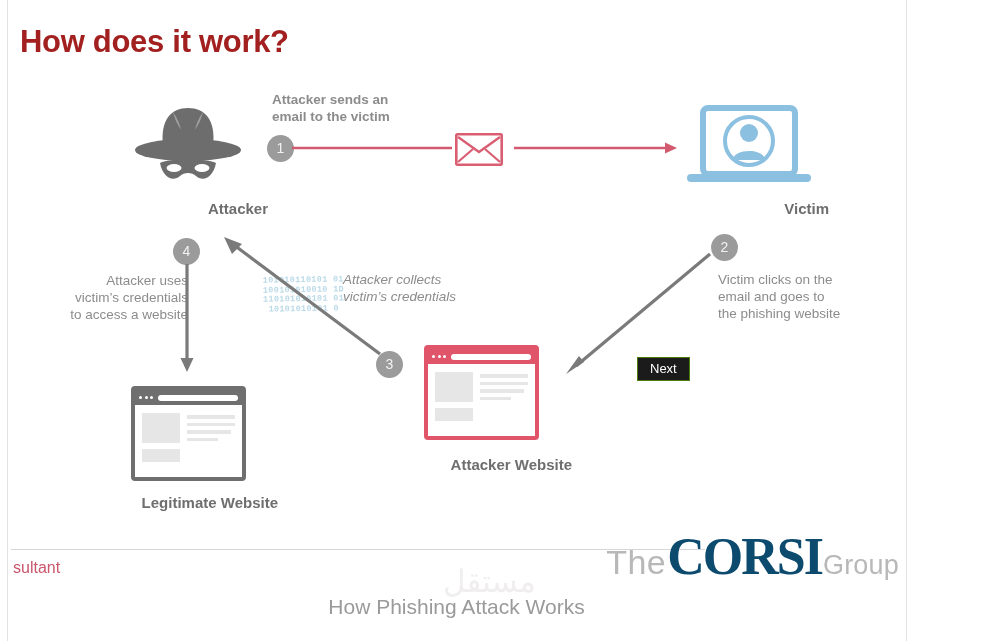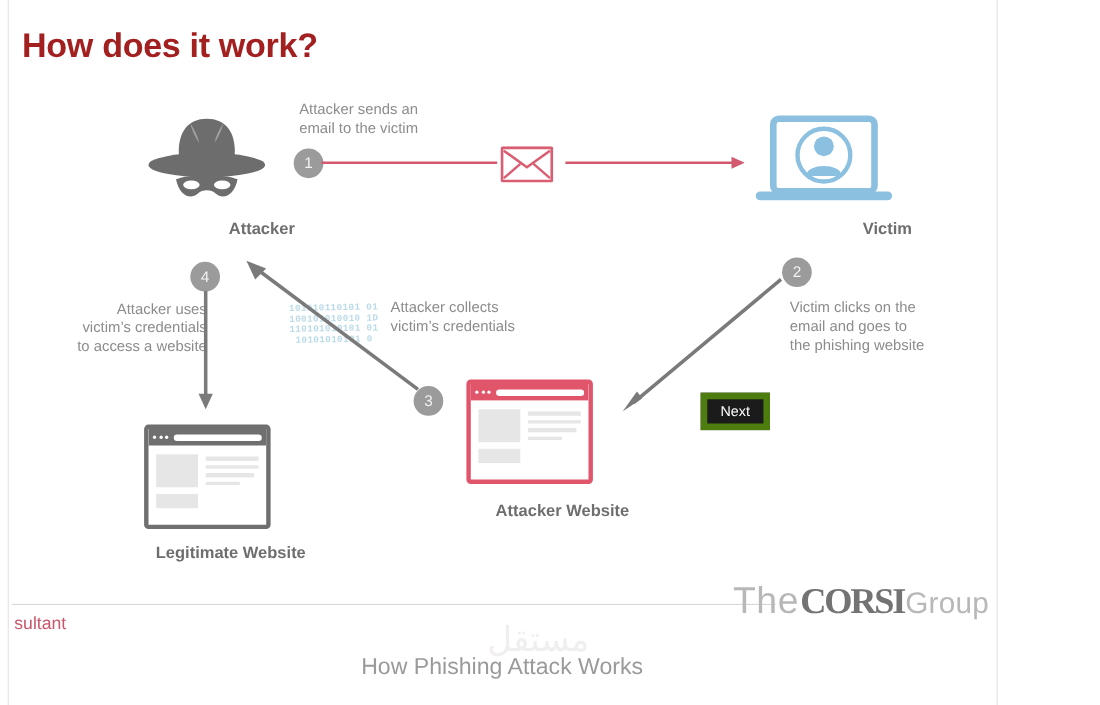--- a/index.html
+++ b/index.html
@@ -133,21 +133,21 @@
 
   
   #next-btn {
     position: absolute;
     left: 637px;
     top: 357px;
     padding: 3px 12px 4px;
     background: #1b1b1b;
     color: #ffffff;
     font-size: 13px;
-    border: 6px solid #4d7c0f;
+    border: 1px solid #4d7c0f;
     cursor: pointer;
   }
 
   
   #next-slide {
     position: absolute;
     left: 964px;
     top: 294px;
     width: 31px;
     height: 31px;
@@ -182,23 +182,23 @@
     top: 527px;
     height: 44px;
     display: flex;
     align-items: baseline;
     color: #b8b8b8;
     white-space: nowrap;
   }
   #corsi-logo .the { font-size: 34px; letter-spacing: 0.5px; }
   #corsi-logo .corsi {
     font-family: "Liberation Serif", serif;
-    font-size: 33px;
+    font-size: 52px;
     font-weight: bold;
-    color: #737373;
+    color: #0c4a6e;
     letter-spacing: -2px;
     margin: 0 1px;
   }
   #corsi-logo .group { font-size: 27px; letter-spacing: 0.2px; }
 
   #watermark {
     position: absolute;
     left: 443px;
     top: 563px;
     font-size: 31px;
@@ -248,21 +248,21 @@
     <svg viewBox="0 0 128 86" width="128" height="86">
       <rect x="18" y="4" width="92" height="66" rx="5" fill="none" stroke="#8cc0e0" stroke-width="6"></rect>
       <circle cx="64" cy="37" r="24" fill="none" stroke="#8cc0e0" stroke-width="4"></circle>
       <circle cx="64" cy="29" r="9" fill="#8cc0e0"></circle>
       <path d="M48 56 C48 44 80 44 80 56 Z" fill="#8cc0e0"></path>
       <rect x="2" y="70" width="124" height="8" rx="4" fill="#8cc0e0"></rect>
     </svg>
   </div>
   <div class="node-label" style="left:669px; top:200px; width:160px;">Victim</div>
 
-  <div class="step-text" style="left:272px; top:91px; width:220px;">Attacker sends an
+  <div class="step-text" style="left:272px; top:91px; width:220px;font-weight:bold;">Attacker sends an
 email to the victim</div>
   <div class="badge" style="left:267px; top:135px;">1</div>
   <div id="red-arrow">
     <svg viewBox="0 0 385 40" width="385" height="40">
       <line x1="0" y1="14" x2="160" y2="14" stroke="#d35a6e" stroke-width="2.4"></line>
       <line x1="222" y1="14" x2="378" y2="14" stroke="#d35a6e" stroke-width="2.4"></line>
       <polygon points="385,14 373,8.5 373,19.5" fill="#d35a6e"></polygon>
     </svg>
   </div>
   <div style="position:absolute; left:455px; top:133px; width:48px; height:33px;">
@@ -284,21 +284,21 @@
       <polygon points="8,124 26,112 21,106" fill="#7a7a7a"></polygon>
     </svg>
   </div>
 
   <div id="binary">
     <div>101010110101 01</div>
     <div>100101010010 1D</div>
     <div>110101010101 01</div>
     <div>10101010101 0</div>
   </div>
-  <div class="step-text" style="left:355px; top:271px; width:200px;">Attacker collects
+  <div class="step-text" style="left:343px; top:271px; width:200px;font-style:italic;">Attacker collects
 victim’s credentials</div>
   <div class="badge" style="left:376px; top:351px;">3</div>
   <div class="gray-arrow" style="left:218px; top:232px; width:170px; height:128px;">
     <svg viewBox="0 0 170 128" width="170" height="128">
       <line x1="162" y1="122" x2="16" y2="13" stroke="#7a7a7a" stroke-width="3.2"></line>
       <polygon points="6,5 24,12 14,22" fill="#7a7a7a"></polygon>
     </svg>
   </div>
 
   <div class="badge" style="left:173px; top:238px;">4</div>

